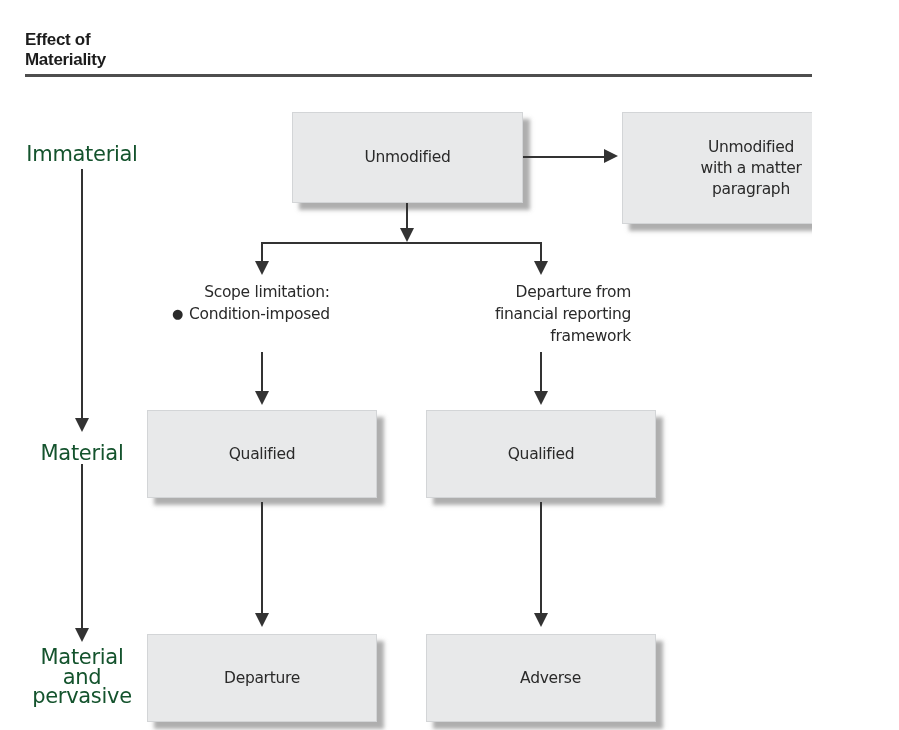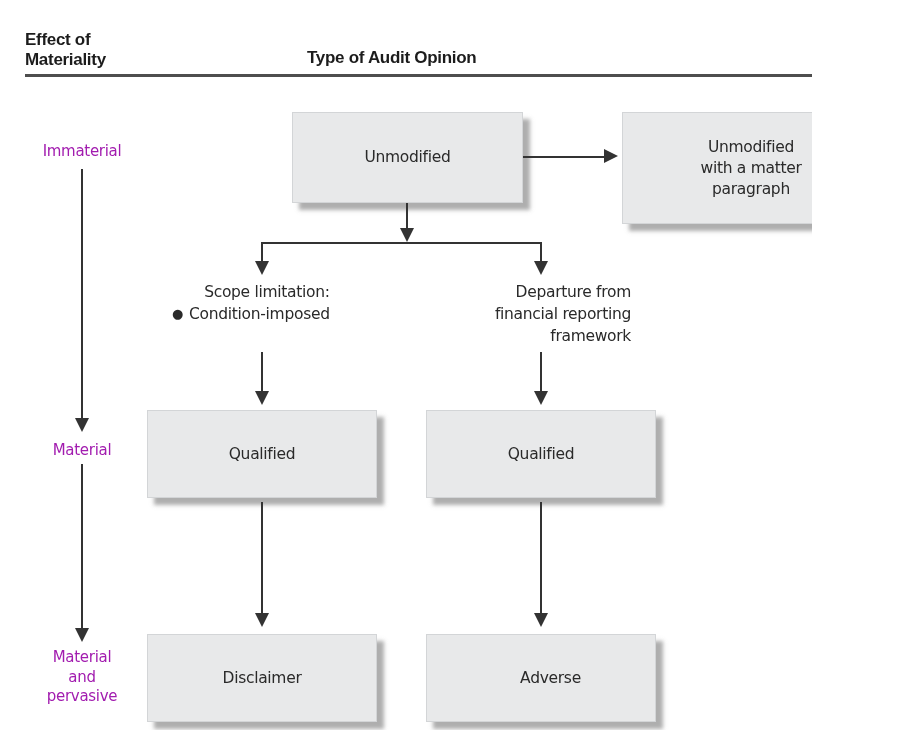--- a/index.html
+++ b/index.html
@@ -7,21 +7,21 @@
   .canvas {
     position:relative; width:812px; height:730px; background:#ffffff;
     font-family:"Liberation Sans","DejaVu Sans",sans-serif; overflow:hidden;
   }
   .hdr {
     position:absolute; font-weight:bold; font-size:17px; line-height:20px;
     color:#1c1c1c; white-space:pre-line; letter-spacing:-0.3px;
   }
   .rule { position:absolute; left:25px; top:74px; width:864px; height:3px; background:#4e4e4e; }
   .label {
-    position:absolute; font-size:15px; color:#a21caf; text-align:center;
+    position:absolute; font-size:21px; color:#14532d; text-align:center;
     font-family:"DejaVu Sans",sans-serif; letter-spacing:-0.3px;
   }
   .pre { white-space:pre-line; line-height:19.5px; }
   .vline { position:absolute; width:2px; background:#333333; }
   .hline { position:absolute; height:2px; background:#333333; }
   .ah-down {
     position:absolute; width:0; height:0;
     border-left:7px solid transparent; border-right:7px solid transparent;
     border-top:14px solid #333333;
   }
@@ -47,21 +47,20 @@
   .bullet-row { padding-left:10px; }
   .bullet { display:inline-block; margin-right:6px; font-size:13px; vertical-align:1px; }
 </style>
 </head>
 <body>
 
 <div class="canvas">
 
   <div class="hdr" style="left:25px; top:30px;">Effect of
 Materiality</div>
-  <div class="hdr" style="left:307px; top:48px;">Type of Audit Opinion</div>
   <div class="rule"></div>
 
   <div class="label" style="left:22px; top:142px; width:120px;">Immaterial</div>
   <div class="vline" style="left:81px; top:169px; height:250px;"></div>
   <div class="ah-down" style="left:75px; top:418px;"></div>
   <div class="label" style="left:32px; top:441px; width:100px;">Material</div>
   <div class="vline" style="left:81px; top:464px; height:164px;"></div>
   <div class="ah-down" style="left:75px; top:628px;"></div>
   <div class="label pre" style="left:22px; top:648px; width:120px;">Material
 and
@@ -101,16 +100,16 @@
   <div class="ah-down" style="left:534px; top:391px;"></div>
 
   <div class="node" style="left:147px; top:410px; width:230px; height:88px;">Qualified</div>
   <div class="node" style="left:426px; top:410px; width:230px; height:88px;">Qualified</div>
 
   <div class="vline" style="left:261px; top:502px; height:112px;"></div>
   <div class="ah-down" style="left:255px; top:613px;"></div>
   <div class="vline" style="left:540px; top:502px; height:112px;"></div>
   <div class="ah-down" style="left:534px; top:613px;"></div>
 
-  <div class="node" style="left:147px; top:634px; width:230px; height:88px;">Disclaimer</div>
+  <div class="node" style="left:147px; top:634px; width:230px; height:88px;">Departure</div>
   <div class="node" style="left:426px; top:634px; width:230px; height:88px;padding-left:19px;">Adverse</div>
 
 </div>
 
 </body></html>

